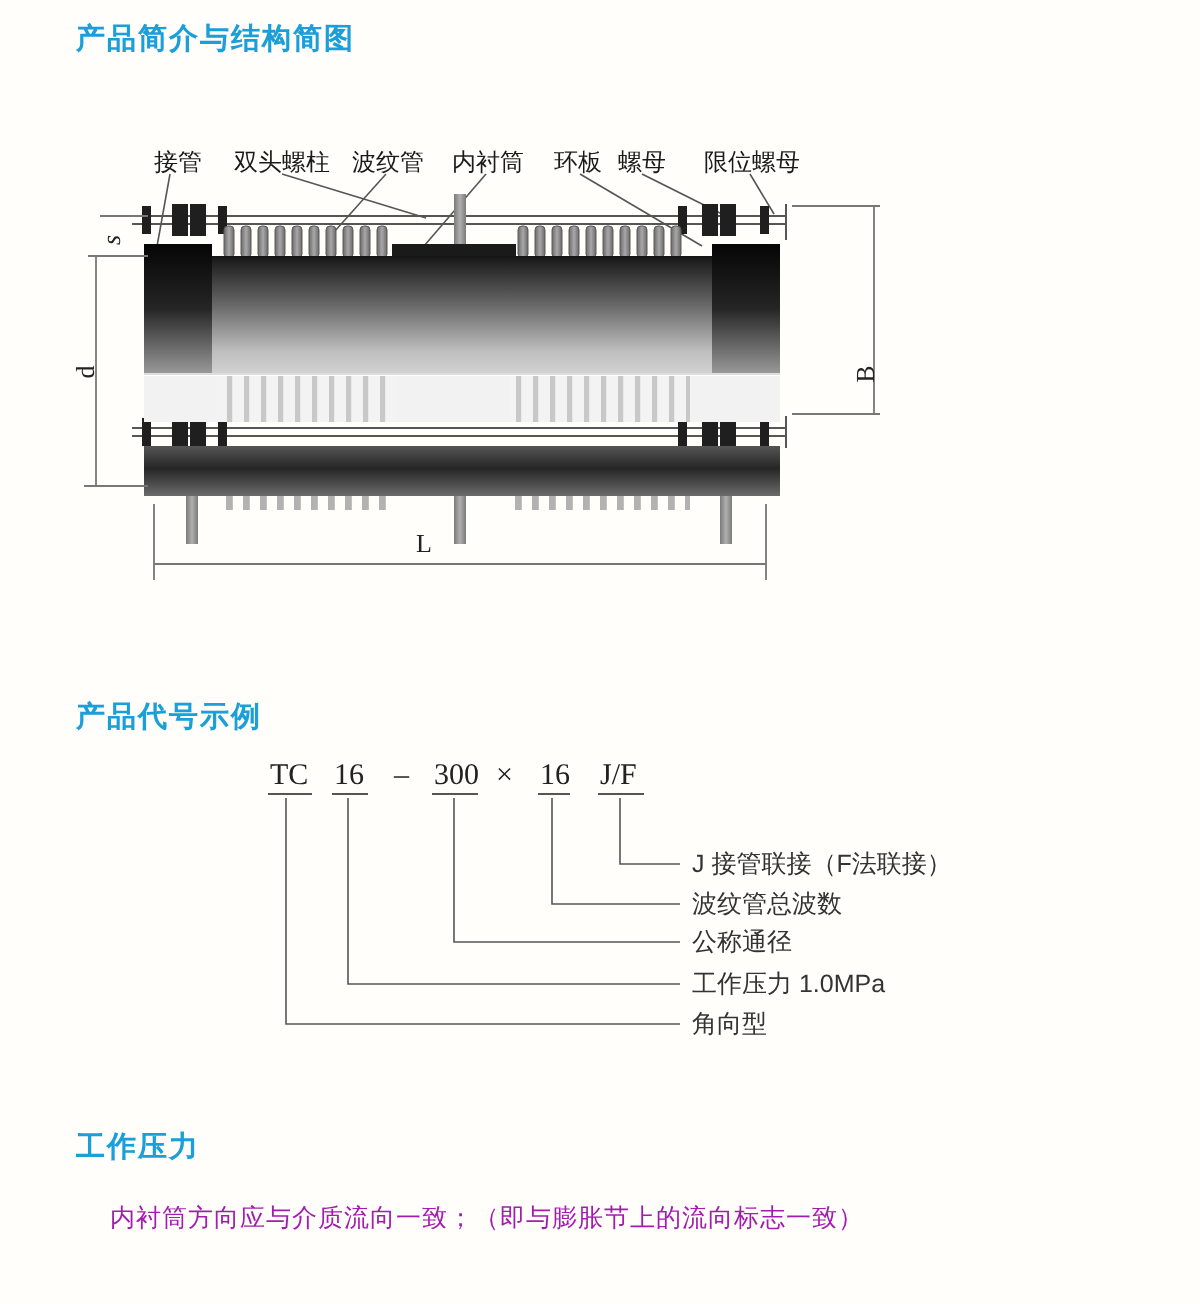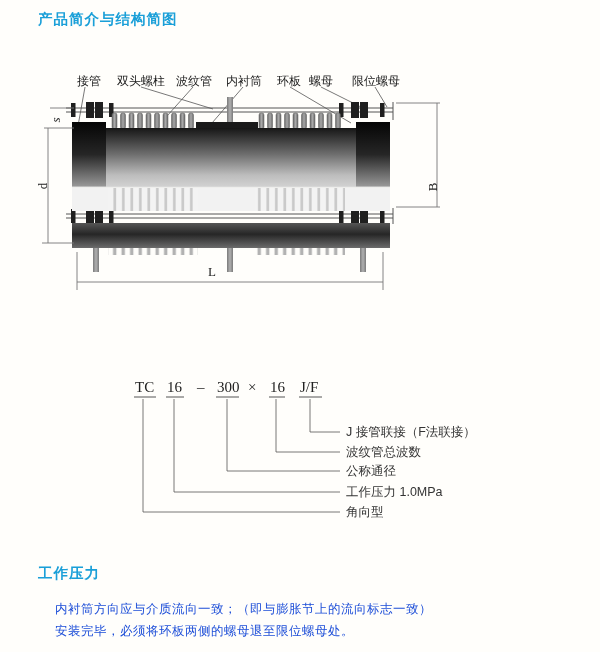--- a/index.html
+++ b/index.html
@@ -12,21 +12,21 @@
   .sec-title{
     position:absolute;left:38px;
     font-size:14.5px;font-weight:bold;color:#1a9fd8;
     letter-spacing:1px;
   }
   #title-intro{top:10px;}
   #title-code{top:349px;}
   #title-install{top:564px;}
   .install-line{
     position:absolute;left:55px;
-    font-size:12.5px;color:#1d4ed8;letter-spacing:0.5px;
+    font-size:12.5px;color:#a21caf;letter-spacing:0.5px;
   }
   #install-line-0{top:601px;}
   #install-line-1{top:623px;}
   svg{position:absolute;left:0;}
   #structure-svg{top:60px;}
   #code-svg{top:370px;}
   .part-label{font-size:12px;fill:#1a1a1a;}
   .dim-label{font-family:"Liberation Serif","DejaVu Serif",serif;font-size:13px;fill:#222;}
   .code-seg{font-family:"Liberation Serif","DejaVu Serif",serif;font-size:15px;fill:#222;}
   .anno-label{font-size:12.5px;fill:#333;}
@@ -191,20 +191,21 @@
     </g>
 
     <g>
       <line class="dimline" x1="77" y1="222" x2="383" y2="222"></line>
       <line class="dimline" x1="77" y1="192" x2="77" y2="230"></line>
       <line class="dimline" x1="383" y1="192" x2="383" y2="230"></line>
       <text class="dim-label" font-size="14" x="212" y="216" text-anchor="middle">L</text>
     </g>
   </svg>
 
+  <div class="sec-title" id="title-code">产品代号示例</div>
 
   <svg id="code-svg" width="600" height="190" viewBox="0 0 600 190">
 
     <text class="code-seg" x="135" y="22">TC</text>
     <text class="code-seg" x="167" y="22">16</text>
     <text class="code-seg" x="197" y="22">–</text>
     <text class="code-seg" x="217" y="22">300</text>
     <text class="code-seg" x="248" y="22">×</text>
     <text class="code-seg" x="270" y="22">16</text>
     <text class="code-seg" x="300" y="22">J/F</text>
@@ -228,15 +229,14 @@
     <text class="anno-label" x="346" y="66">J 接管联接（F法联接）</text>
     <text class="anno-label" x="346" y="86">波纹管总波数</text>
     <text class="anno-label" x="346" y="105">公称通径</text>
     <text class="anno-label" x="346" y="126">工作压力 1.0MPa</text>
     <text class="anno-label" x="346" y="146">角向型</text>
   </svg>
 
   <div class="sec-title" id="title-install">工作压力</div>
 
   <div class="install-line" id="install-line-0">内衬筒方向应与介质流向一致；（即与膨胀节上的流向标志一致）</div>
-  <div class="install-line" id="install-line-1">安装完毕，必须将环板两侧的螺母退至限位螺母处。</div>
 
 </div>
 
 </body></html>

